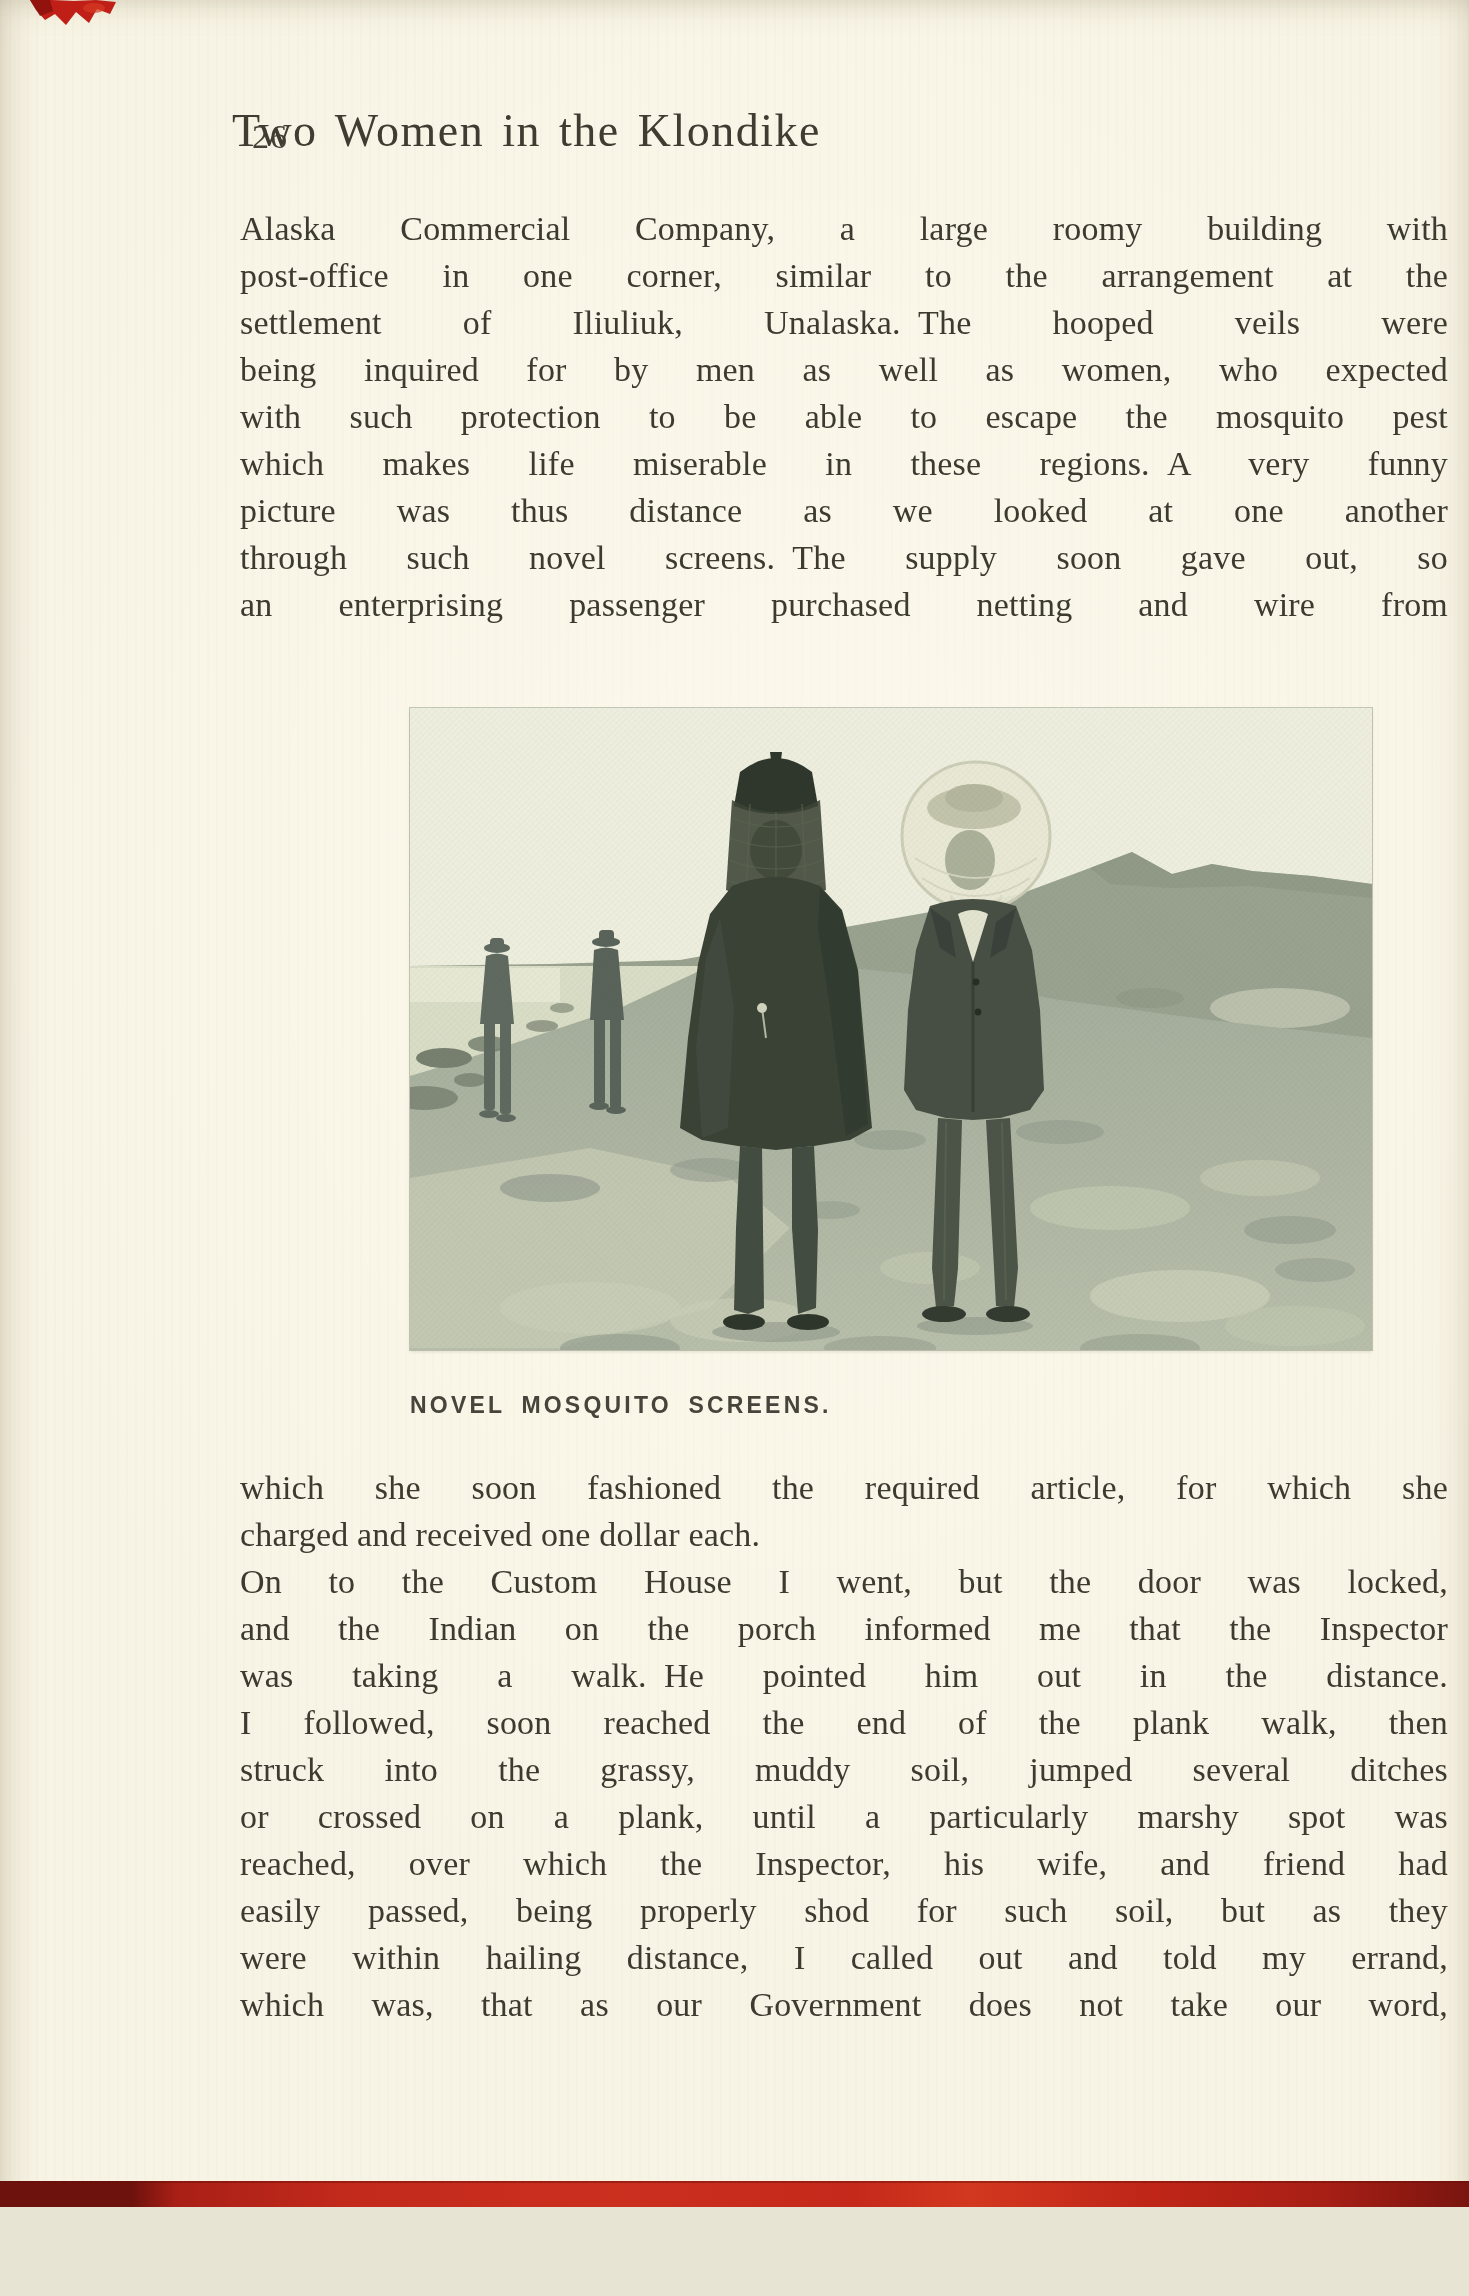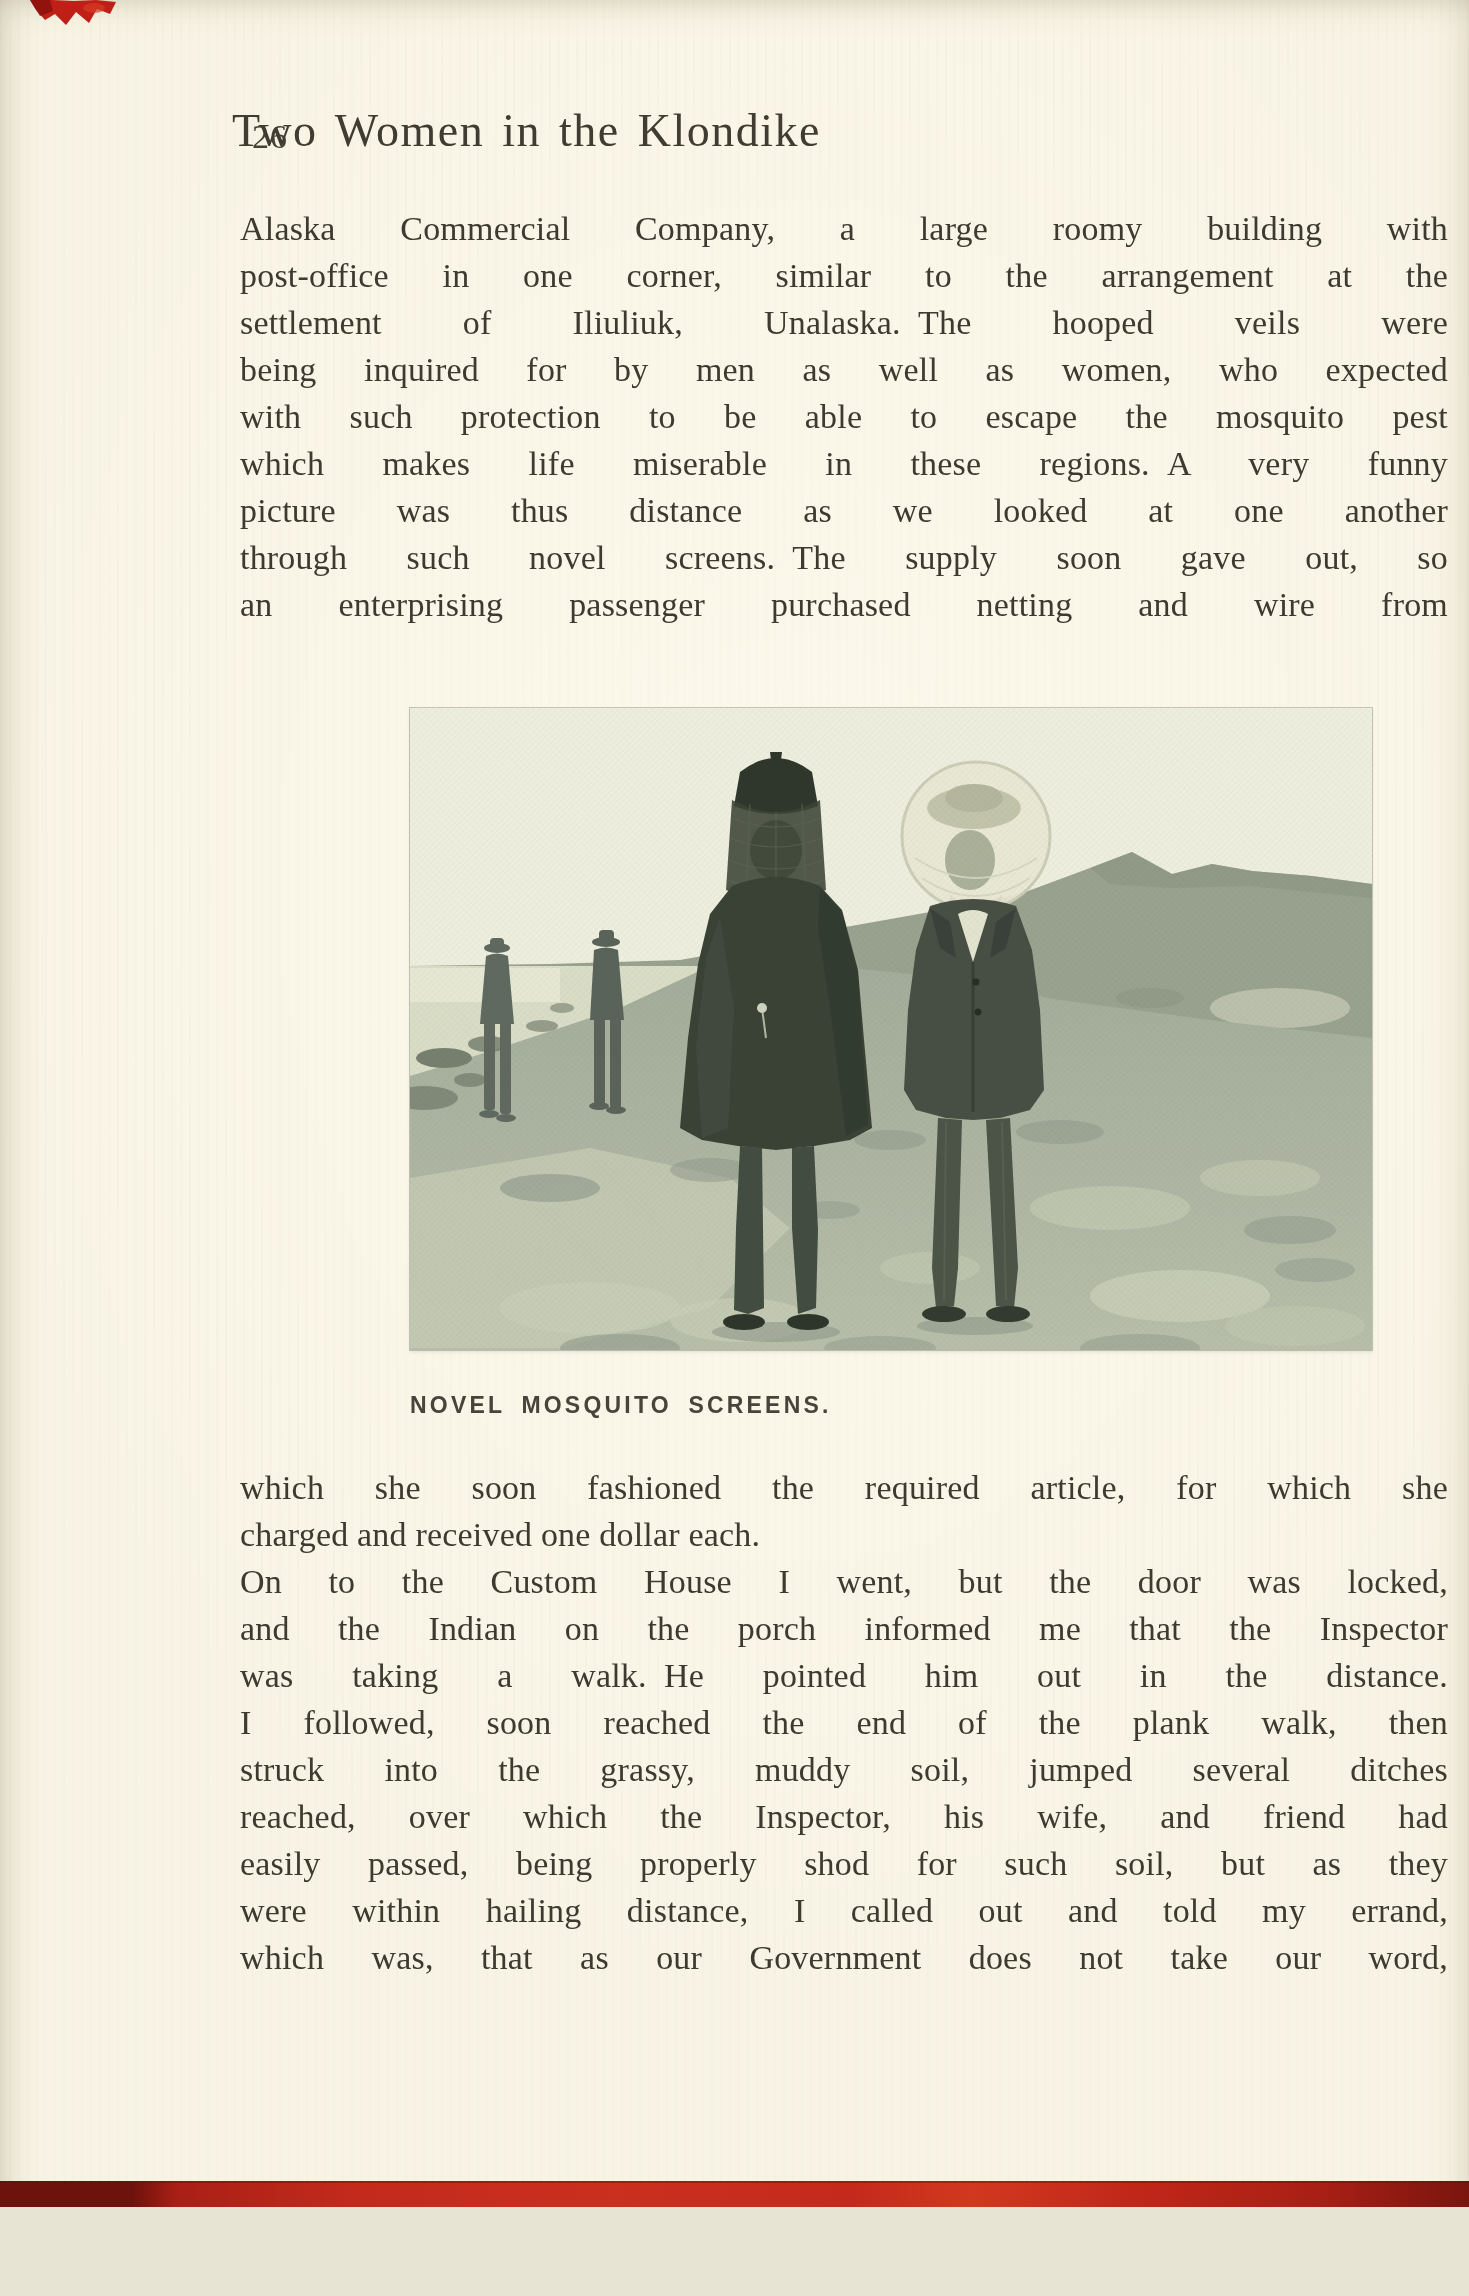--- a/index.html
+++ b/index.html
@@ -219,20 +219,21 @@
   <div class="caption">NOVEL MOSQUITO SCREENS.</div>
 
   <div class="para p2">
       <div class="line">which she soon fashioned the required article, for which she</div>
       <div class="line flush">charged and received one dollar each.</div>
       <div class="line indent">On to the Custom House I went, but the door was locked,</div>
       <div class="line">and the Indian on the porch informed me that the Inspector</div>
       <div class="line">was taking a walk. He pointed him out in the distance.</div>
       <div class="line">I followed, soon reached the end of the plank walk, then</div>
       <div class="line">struck into the grassy, muddy soil, jumped several ditches</div>
+      <div class="line">or crossed on a plank, until a particularly marshy spot was</div>
       <div class="line">reached, over which the Inspector, his wife, and friend had</div>
       <div class="line">easily passed, being properly shod for such soil, but as they</div>
       <div class="line">were within hailing distance, I called out and told my errand,</div>
       <div class="line">which was, that as our Government does not take our word,</div>
     </div>
 
   <div class="speck" style="left:268px; top:2272px;"></div>
   <div class="speck" style="left:764px; top:2284px;"></div>
 
   <div class="bottom-band"></div>

